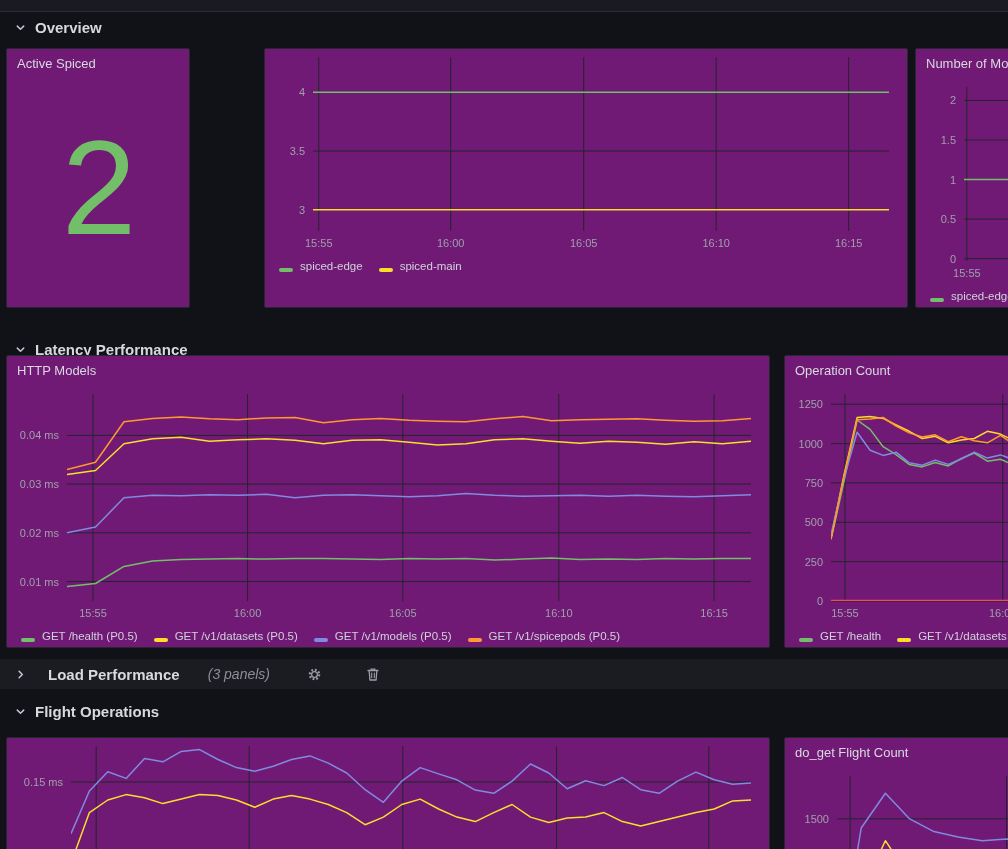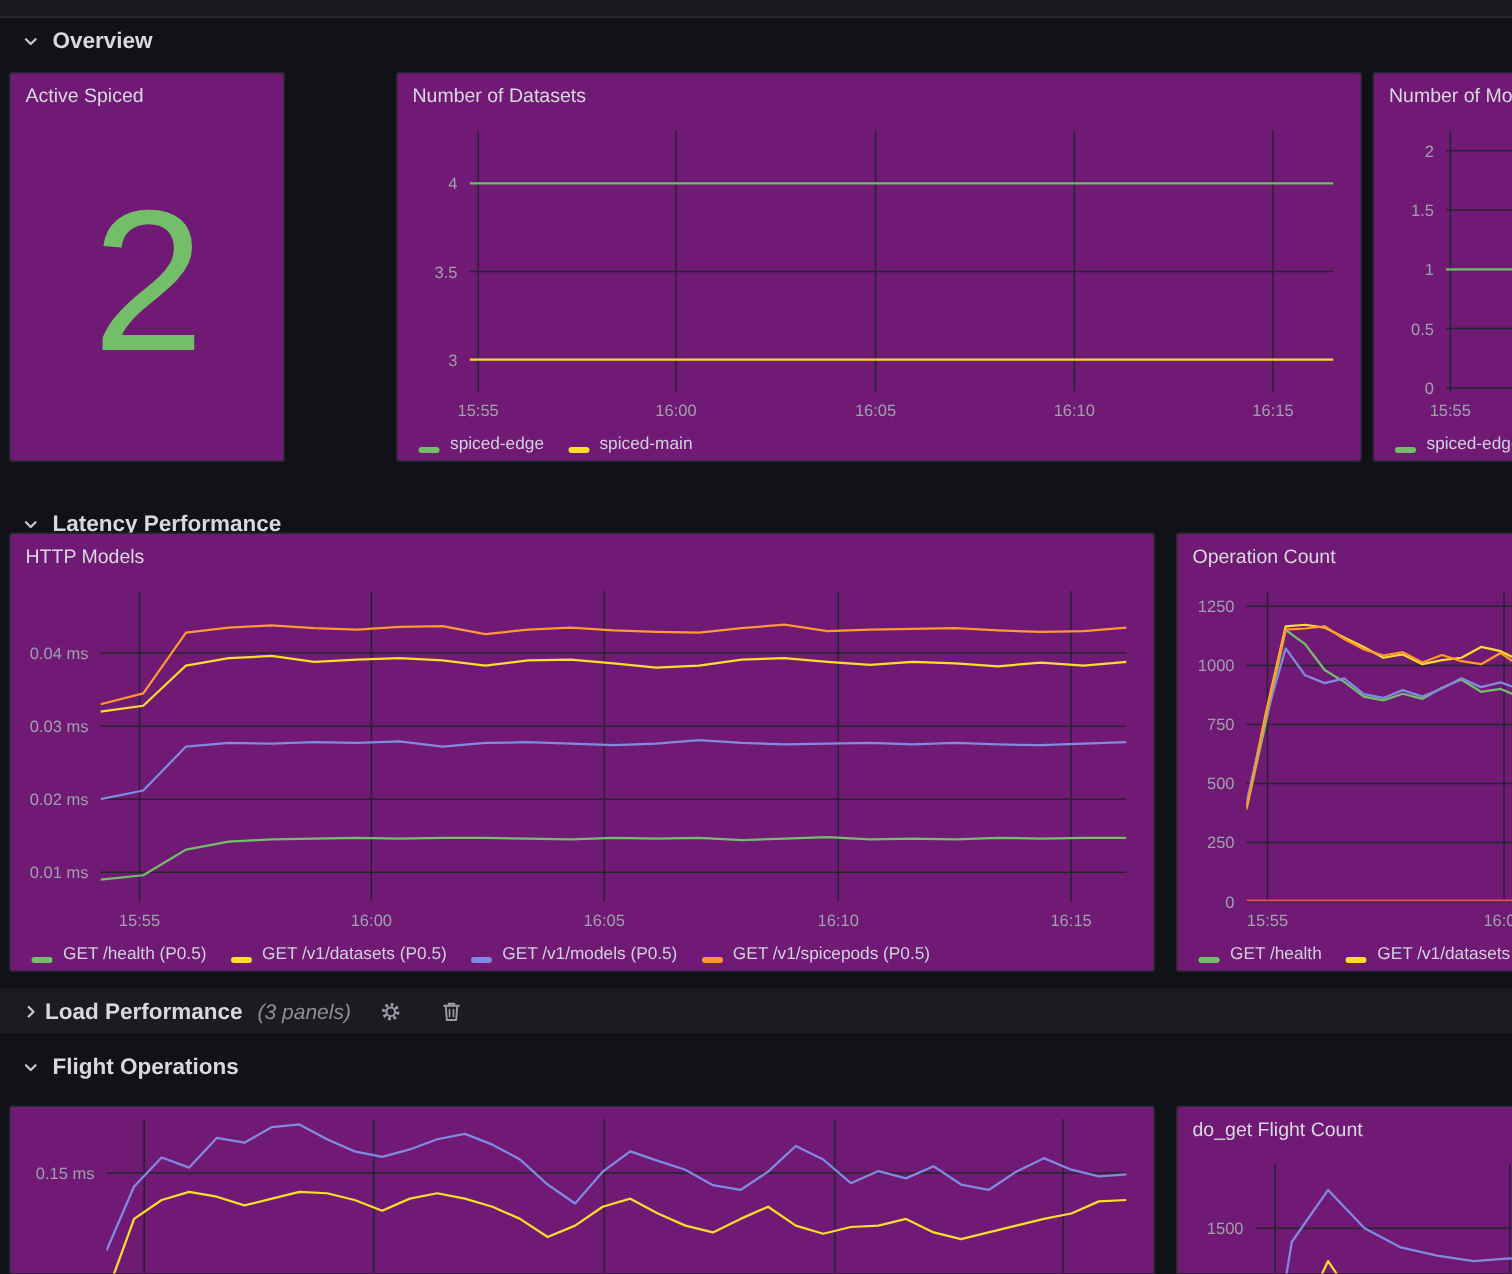--- a/index.html
+++ b/index.html
@@ -7,21 +7,21 @@
     width:1008px;height:849px;overflow:hidden;position:relative;
     background:#111217;color:#D8D9DF;
     font-family:"Liberation Sans","DejaVu Sans",sans-serif;
   }
   .topbar{position:absolute;left:0;top:0;width:1008px;height:12px;
     background:#1A1B21;border-bottom:1px solid #2B2C33;box-sizing:border-box}
   .section-header{position:absolute;display:flex;align-items:center;gap:9px;
     font-size:15px;font-weight:700;color:#D8D9DF;cursor:pointer;height:22px}
   .chev{display:inline-flex;width:12px;height:12px;align-items:center;justify-content:center}
   .row-collapsed{position:absolute;left:0;width:1008px;height:30px;background:#1B1C22;
-    display:flex;align-items:center;padding-left:14px;gap:4px;box-sizing:border-box}
+    display:flex;align-items:center;padding-left:14px;gap:22px;box-sizing:border-box}
   .row-collapsed .count{font-size:14px;font-style:italic;color:#8E8E98;margin-left:6px;font-weight:400}
   .icon-btn{display:inline-flex;width:18px;height:18px;align-items:center;justify-content:center;margin-left:14px;cursor:pointer}
   .panel{position:absolute;background:#701a75;border:1px solid #26282F;border-radius:2px;
     box-sizing:border-box;padding:0 8px;overflow:hidden}
   .panel-title{height:30px;line-height:30px;font-size:13px;font-weight:500;color:#D8D9DF;
     padding-left:2px;white-space:nowrap;overflow:hidden;cursor:pointer}
   .chart{display:block}
   .chart-sm{height:204px}
   .chart-lg{height:237px}
   .legend{height:26px;display:flex;align-items:center;gap:16px;padding-left:6px;
@@ -45,21 +45,20 @@
   </span>
   <span>Overview</span>
 </div>
 
 <div class="panel" style="left:6px;top:48px;width:184px;height:260px;">
   <div class="panel-title">Active Spiced</div>
   <div class="stat-value" style="color:#73BF69;">2</div>
 </div>
 
 <div class="panel" style="left:264px;top:48px;width:644px;height:260px;">
-  <div class="panel-title">Number of Datasets</div>
   <div class="chart chart-sm"><svg width="626" height="204">
         <defs>
           <clipPath id="clip-datasets">
             <rect x="40" y="8" width="576" height="174"></rect>
           </clipPath>
         </defs>
         <line x1="40" x2="616" y1="160.8378378378378" y2="160.8378378378378" stroke="#23252C" stroke-width="1"></line>
         <text x="32" y="164.8378378378378" text-anchor="end" font-size="11" fill="#9FA0AA">3</text>
         <line x1="40" x2="616" y1="102.05405405405403" y2="102.05405405405403" stroke="#23252C" stroke-width="1"></line>
         <text x="32" y="106.05405405405403" text-anchor="end" font-size="11" fill="#9FA0AA">3.5</text>

